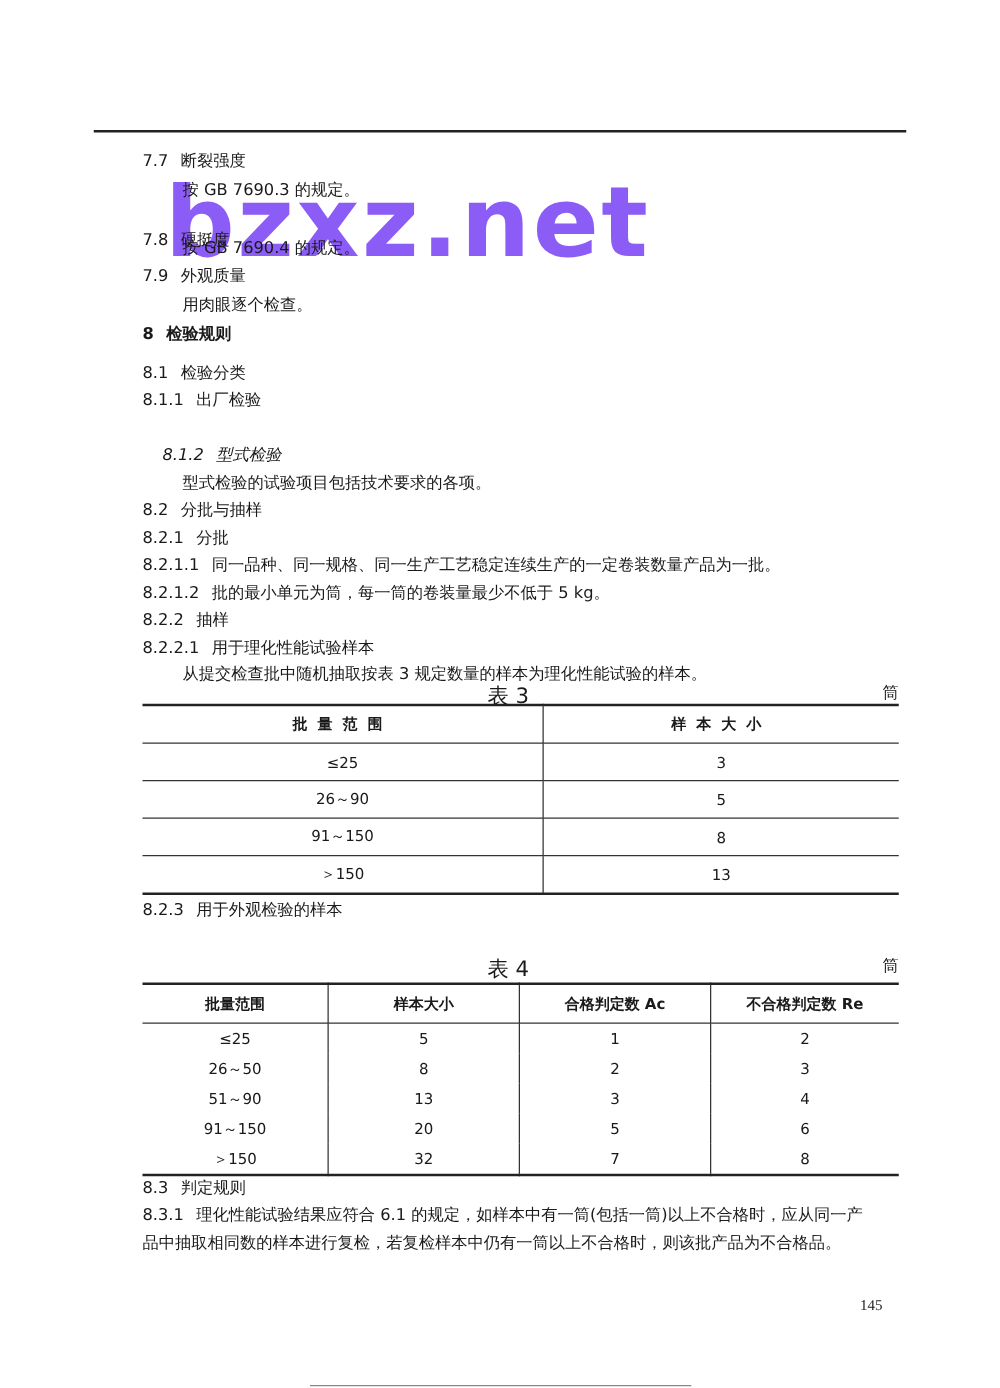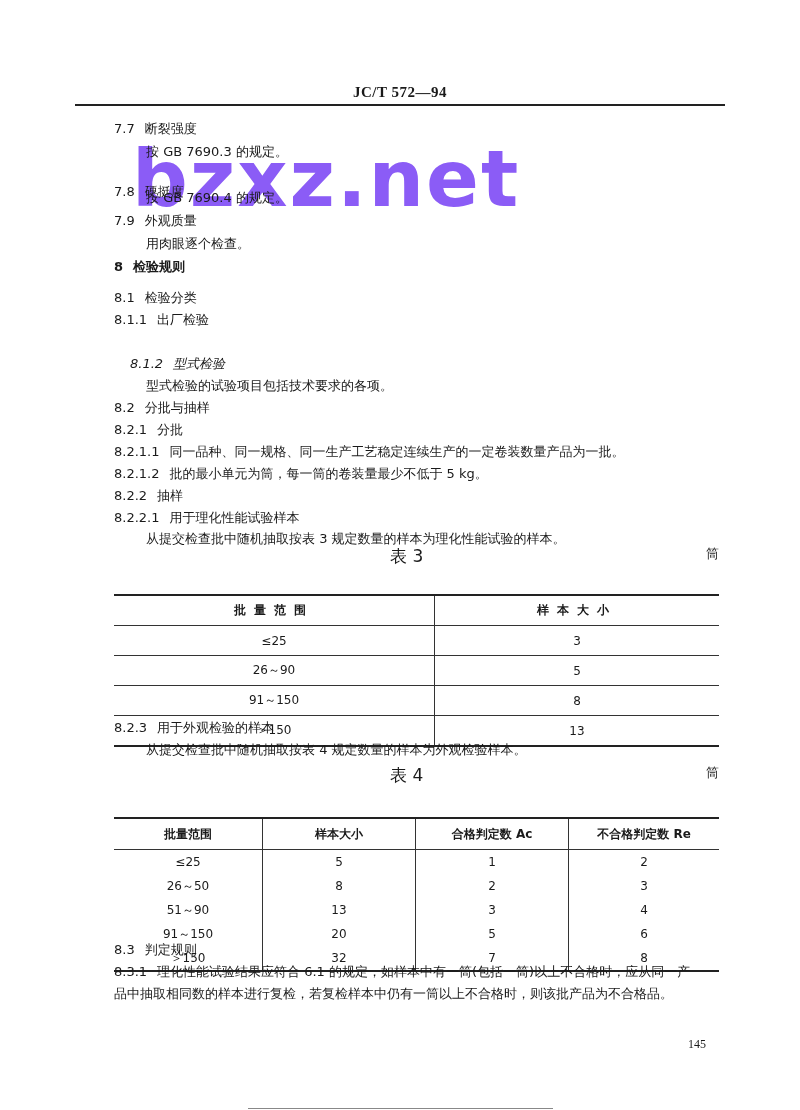--- a/index.html
+++ b/index.html
@@ -18,39 +18,38 @@
     font-weight: bold; font-size: 78px; color: #8b5cf6; letter-spacing: 2px; z-index: 0;
   }
   .line {
     position: absolute; font-size: 13px; white-space: nowrap; z-index: 1;
     font-family: "DejaVu Sans", sans-serif;
   }
   .num { display: inline-block; margin-right: 10px; }
   .bold { font-weight: bold; }
   .tcap { position: absolute; font-size: 17px; font-family: "DejaVu Sans", sans-serif; }
   .unit { position: absolute; font-size: 13px; font-family: "DejaVu Sans", sans-serif; }
-  table { position: absolute; border-collapse: collapse; font-size: 12px; font-family: "DejaVu Sans", sans-serif; margin-top: 31px; }
+  table { position: absolute; border-collapse: collapse; font-size: 12px; font-family: "DejaVu Sans", sans-serif; }
   td, th { text-align: center; font-weight: normal; padding: 0; }
   .t3 { left: 114px; top: 563px; width: 605px; border-top: 2px solid #222; border-bottom: 2px solid #222; }
   .t3 th, .t3 td { height: 29px; border-bottom: 1px solid #333; }
   .t3 tr:last-child td { border-bottom: none; }
   .t3 .c1 { border-right: 1px solid #333; width: 320px; }
   .t3 th { font-weight: bold; letter-spacing: 8px; }
   .t4 { left: 114px; top: 786px; width: 605px; border-top: 2px solid #222; border-bottom: 2px solid #222; }
   .t4 th { height: 30px; border-bottom: 1px solid #333; font-weight: bold; }
   .t4 td { height: 24px; }
   .t4 .cc { border-right: 1px solid #333; }
   .pageno { position: absolute; left: 688px; top: 1037px; font-size: 12px; font-family: "Liberation Serif", serif; }
   .foot-rule { position: absolute; left: 248px; width: 305px; top: 1108px; height: 1px; background: #888; }
 </style>
 </head>
 <body>
 
 <div class="page">
-  <div class="hdr-title">JC/T 572—94</div>
   <div class="hdr-rule" style="left:75px;width:650px;"></div>
 
   <div class="watermark">bzxz.net</div>
 
   <div class="line" style="left:114px;top:120px;"><span class="num">7.7</span><span>断裂强度</span></div>
   <div class="line" style="left:146px;top:143px;">按 GB 7690.3 的规定。</div>
 
   <div class="line" style="left:114px;top:166px;margin-top:17px;"><span class="num">7.8</span><span>硬挺度</span></div>
   <div class="line" style="left:146px;top:189px;">按 GB 7690.4 的规定。</div>
 
@@ -94,21 +93,20 @@
       <td>8</td>
     </tr>
     <tr>
       <td class="c1">＞150</td>
       <td>13</td>
     </tr>
   </tbody>
     </table>
 
   <div class="line" style="left:114px;top:719px;"><span class="num">8.2.3</span><span>用于外观检验的样本</span></div>
-  <div class="line" style="left:146px;top:741px;">从提交检查批中随机抽取按表 4 规定数量的样本为外观检验样本。</div>
 
   <div class="tcap" style="left:390px;top:764px;">表 4</div>
   <div class="unit" style="left:706px;top:764px;">筒</div>
 
   <table class="t4">
     <tbody>
         <tr>
       <th class="cc" style="width:148px;">批量范围</th>
       <th class="cc" style="width:152px;">样本大小</th>
       <th class="cc" style="width:152px;">合格判定数 Ac</th>

